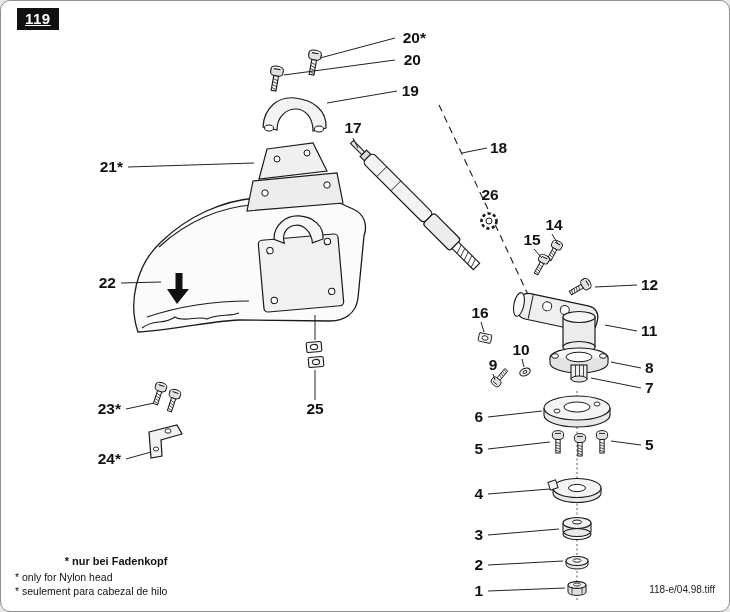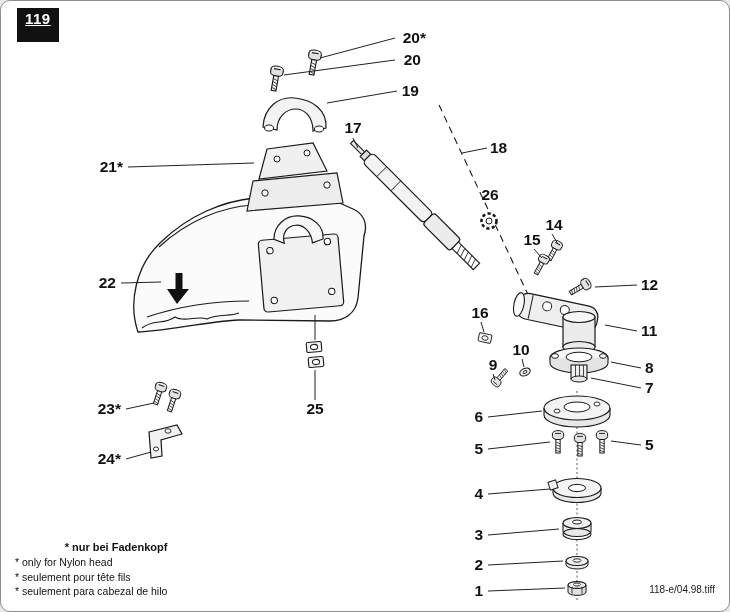--- a/index.html
+++ b/index.html
@@ -3,21 +3,21 @@
 <meta charset="utf-8">
 <style>
   html,body{margin:0;padding:0;background:#e8e8e8;}
   .page{
     position:relative;width:730px;height:612px;background:#ffffff;
     border:1.5px solid #8f8f8f;border-radius:10px;overflow:hidden;
     box-sizing:border-box;font-family:"Liberation Sans",sans-serif;
   }
   .badge{
     position:absolute;left:16px;top:7px;background:#111;color:#fff;
-    font-size:15px;font-weight:bold;padding:2px 8px 15px;letter-spacing:.5px;text-decoration:underline;
+    font-size:15px;font-weight:bold;padding:2px 8px 3px;letter-spacing:.5px;text-decoration:underline;
   }
   .footnotes{
     position:absolute;left:14px;bottom:12px;color:#111;
     font-size:10.5px;line-height:1.4;
   }
   .footnotes .fn-bold{font-weight:bold;font-size:11px;text-align:right;}
   .fileref{
     position:absolute;right:14px;bottom:16px;color:#222;font-size:10px;
   }
   svg{position:absolute;left:0;top:0;}
@@ -264,19 +264,18 @@
       <text class="callout" x="115" y="287" text-anchor="end">22</text>
       <text class="callout" x="120" y="413" text-anchor="end">23*</text>
       <text class="callout" x="120" y="463" text-anchor="end">24*</text>
       <text class="callout" x="314" y="413" text-anchor="middle">25</text>
     </g>
   </svg>
 
   <div class="footnotes">
     <div class="fn-bold">* nur bei Fadenkopf</div>
     <div>* only for Nylon head</div>
-    <div>* seulement pour tête fils</div>
     <div>* seulement para cabezal de hilo</div>
   </div>
 
   <div class="fileref">118-e/04.98.tiff</div>
 
 </div>
 
 </body></html>

